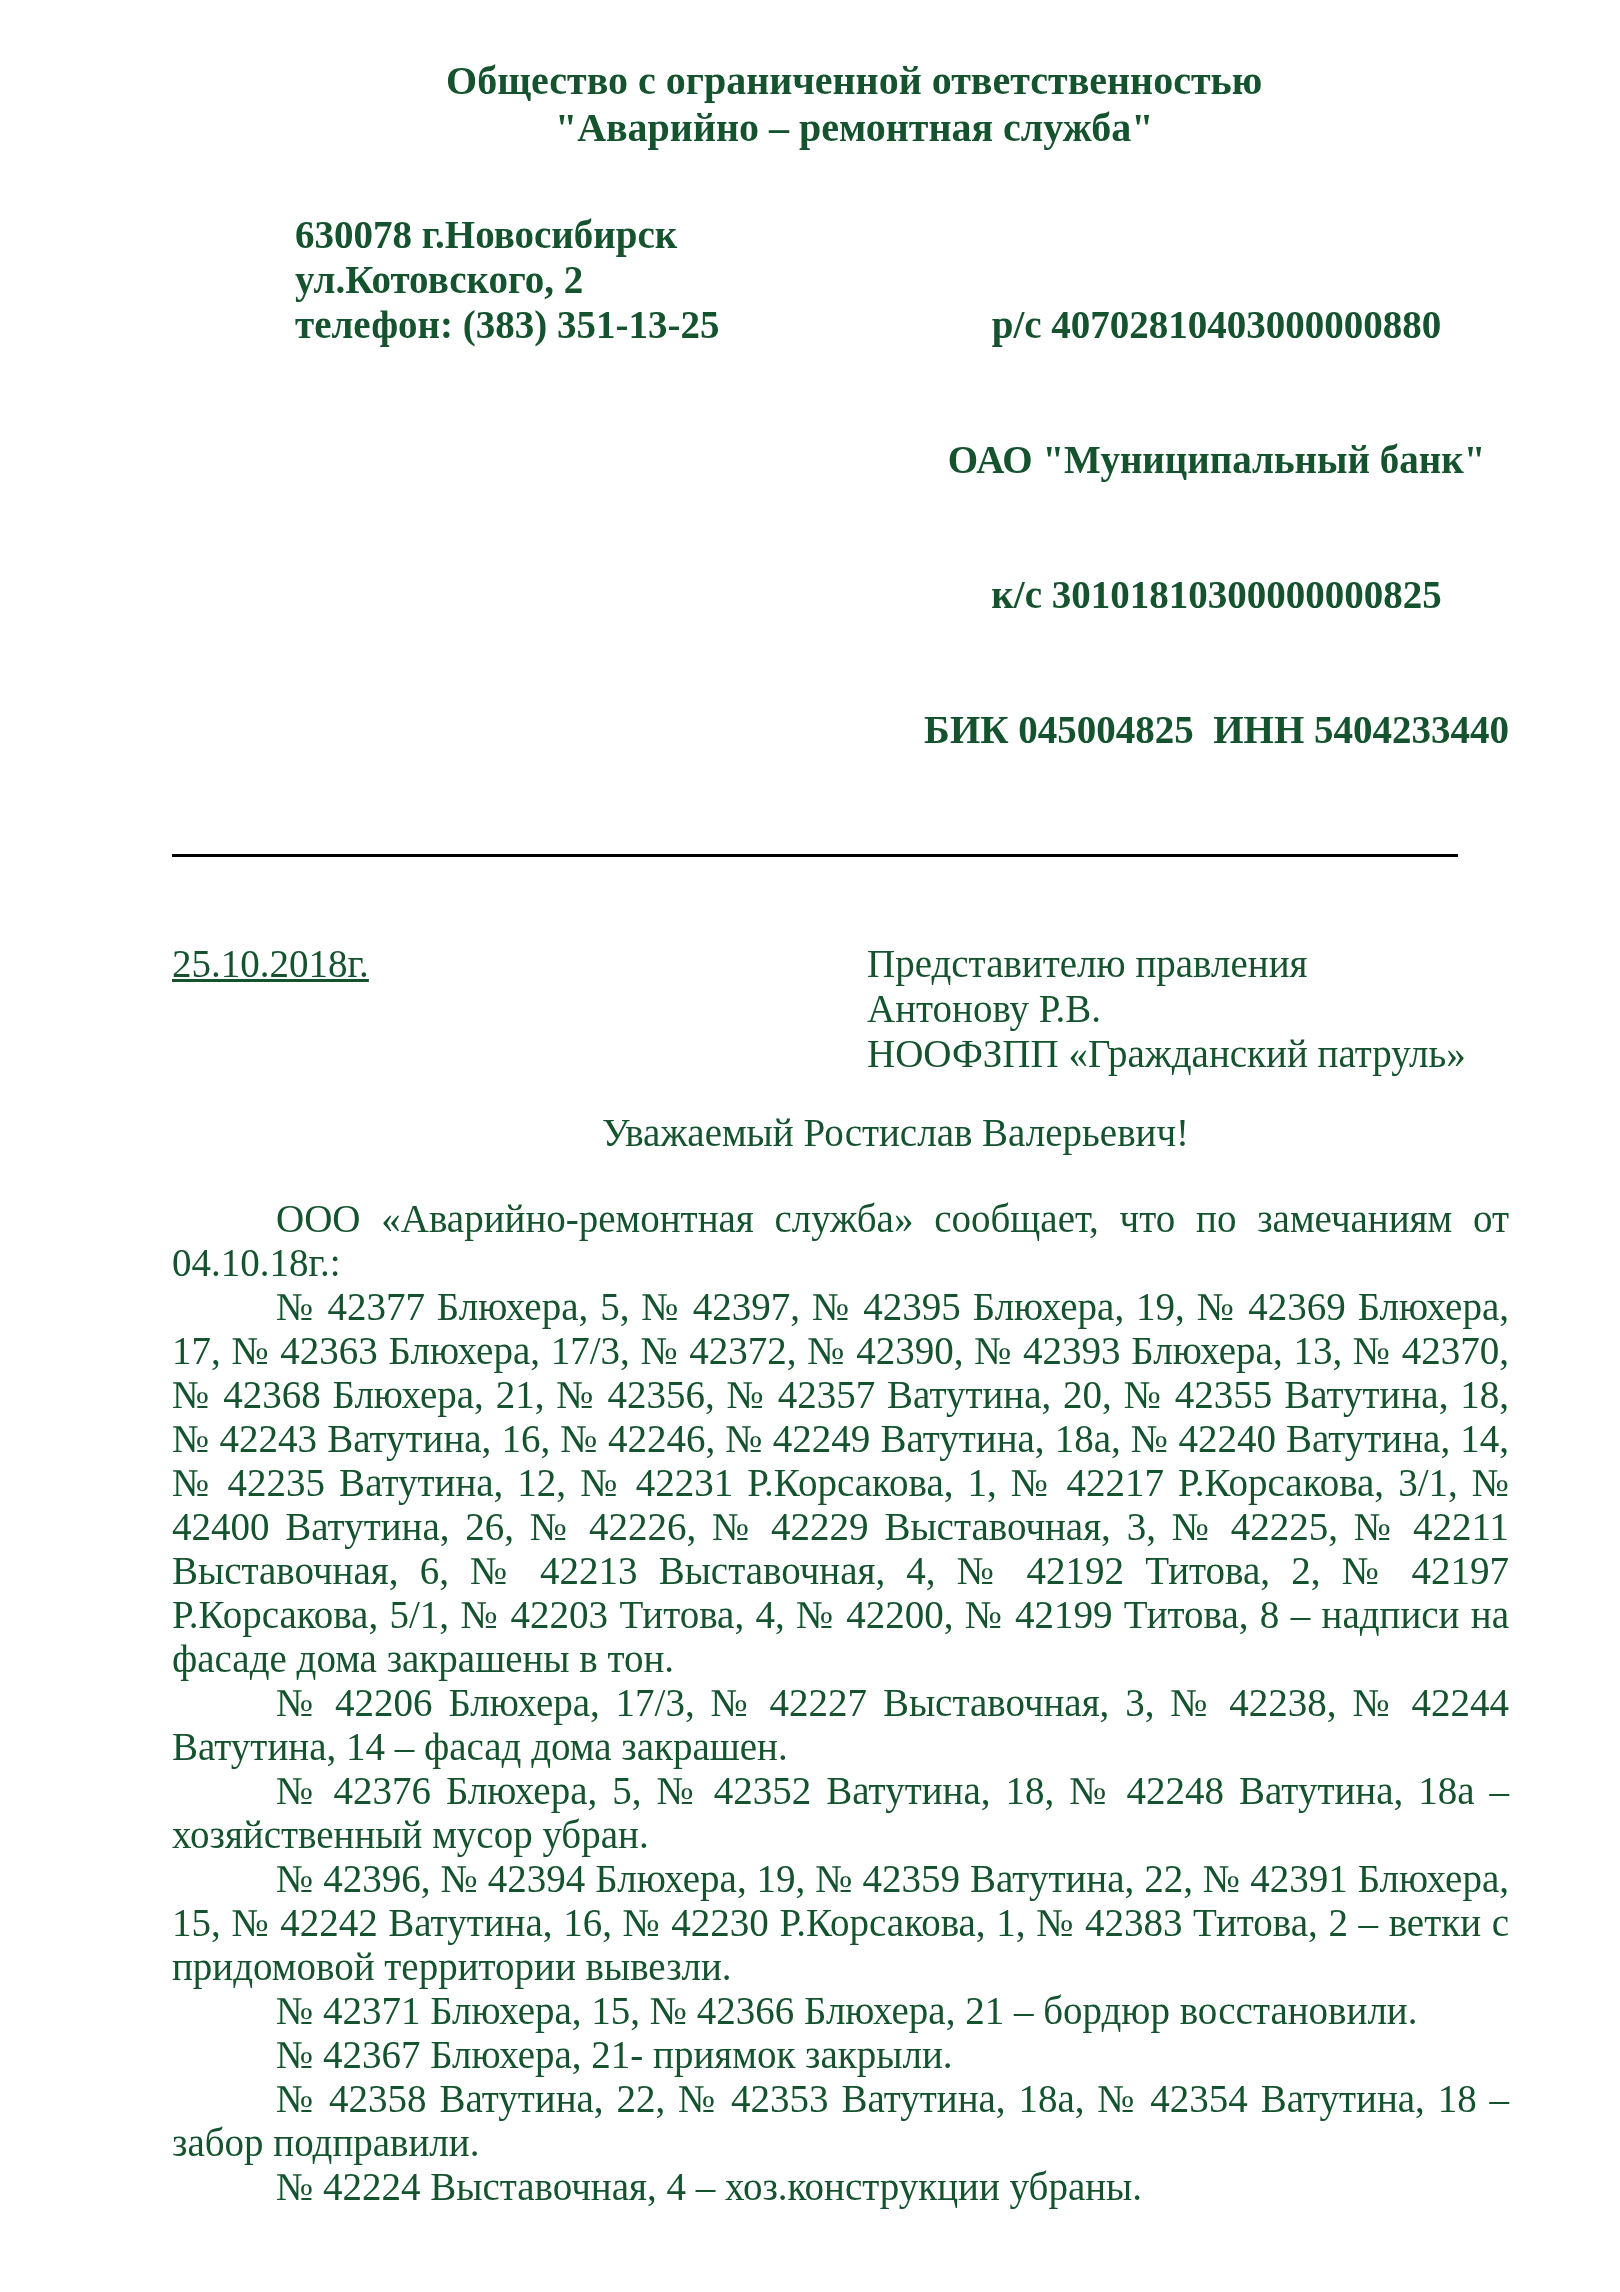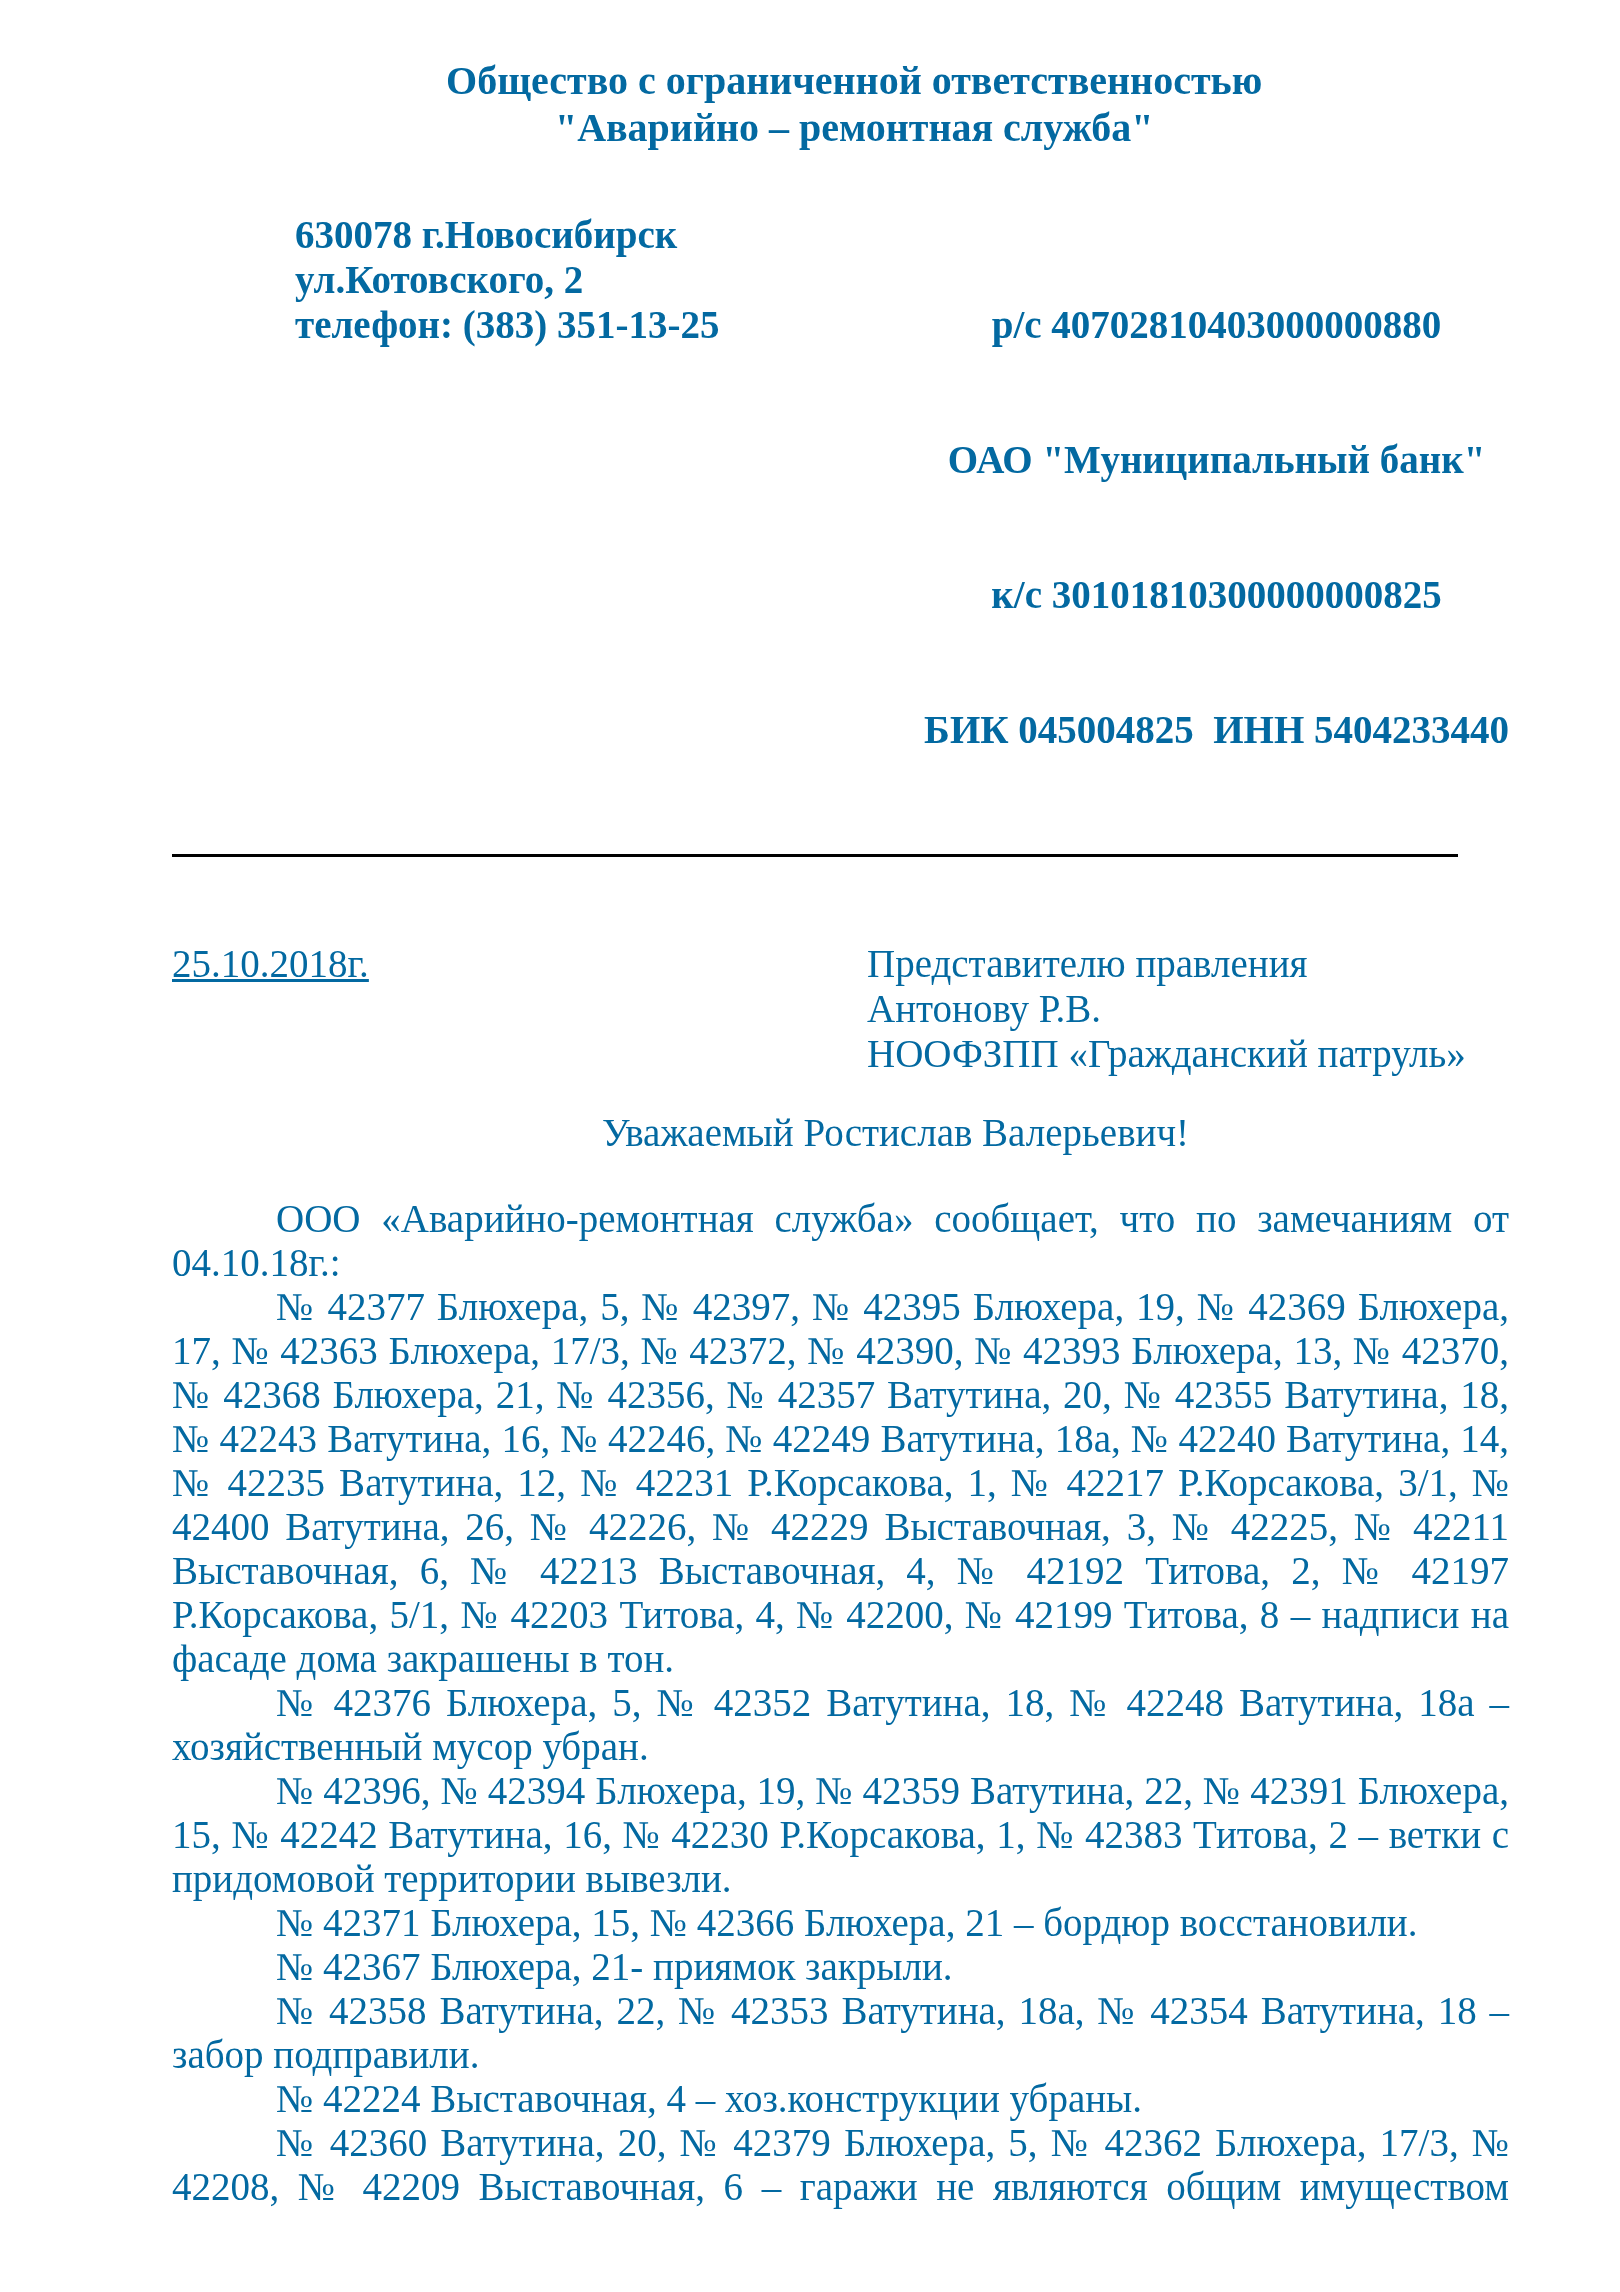--- a/index.html
+++ b/index.html
@@ -2,21 +2,21 @@
 <html lang="ru"><head>
 <meta charset="utf-8">
 <style>
   * { margin: 0; padding: 0; box-sizing: border-box; }
   html, body { background: #ffffff; }
   .page {
     position: relative;
     width: 1620px;
     height: 2213px;
     background: #ffffff;
-    color: #0369a1;
+    color: #14532d;
     font-family: "Liberation Serif", "DejaVu Serif", serif;
     overflow: hidden;
   }
   .inner { padding: 0 111px 0 172px; }
 
   
   .org-type, .org-name {
     text-align: center;
     font-weight: bold;
     font-size: 40px;
@@ -107,20 +107,21 @@
         <div>Антонову Р.В.</div>
         <div>НООФЗПП «Гражданский патруль»</div>
       </div>
     </div>
 
     <div class="greeting">Уважаемый Ростислав Валерьевич!</div>
 
     <div class="letter-body">
       <p>ООО «Аварийно-ремонтная служба» сообщает, что по замечаниям от 04.10.18г.:</p>
       <p>№ 42377 Блюхера, 5, № 42397, № 42395 Блюхера, 19, № 42369 Блюхера, 17, № 42363 Блюхера, 17/3, № 42372, № 42390, № 42393 Блюхера, 13, № 42370, № 42368 Блюхера, 21, № 42356, № 42357 Ватутина, 20, № 42355 Ватутина, 18, № 42243 Ватутина, 16, № 42246, № 42249 Ватутина, 18а, № 42240 Ватутина, 14, № 42235 Ватутина, 12, № 42231 Р.Корсакова, 1, № 42217 Р.Корсакова, 3/1, № 42400 Ватутина, 26, № 42226, № 42229 Выставочная, 3, № 42225, № 42211 Выставочная, 6, № 42213 Выставочная, 4, № 42192 Титова, 2, № 42197 Р.Корсакова, 5/1, № 42203 Титова, 4, № 42200, № 42199 Титова, 8 – надписи на фасаде дома закрашены в тон.</p>
+      <p>№ 42206 Блюхера, 17/3, № 42227 Выставочная, 3, № 42238, № 42244 Ватутина, 14 – фасад дома закрашен.</p>
       <p>№ 42376 Блюхера, 5, № 42352 Ватутина, 18, № 42248 Ватутина, 18а – хозяйственный мусор убран.</p>
       <p>№ 42396, № 42394 Блюхера, 19, № 42359 Ватутина, 22, № 42391 Блюхера, 15, № 42242 Ватутина, 16, № 42230 Р.Корсакова, 1, № 42383 Титова, 2 – ветки с придомовой территории вывезли.</p>
       <p>№ 42371 Блюхера, 15, № 42366 Блюхера, 21 – бордюр восстановили.</p>
       <p>№ 42367 Блюхера, 21- приямок закрыли.</p>
       <p>№ 42358 Ватутина, 22, № 42353 Ватутина, 18а, № 42354 Ватутина, 18 – забор подправили.</p>
       <p>№ 42224 Выставочная, 4 – хоз.конструкции убраны.</p>
       <p>№ 42360 Ватутина, 20, № 42379 Блюхера, 5, № 42362 Блюхера, 17/3, № 42208, № 42209 Выставочная, 6 – гаражи не являются общим имуществом дома, принадлежат собственникам.</p>
 
     </div>
 

